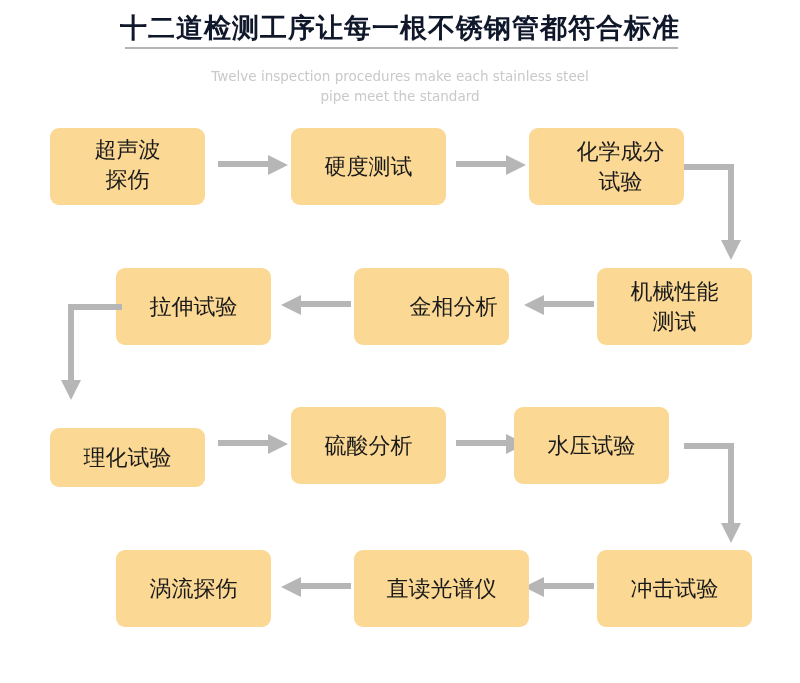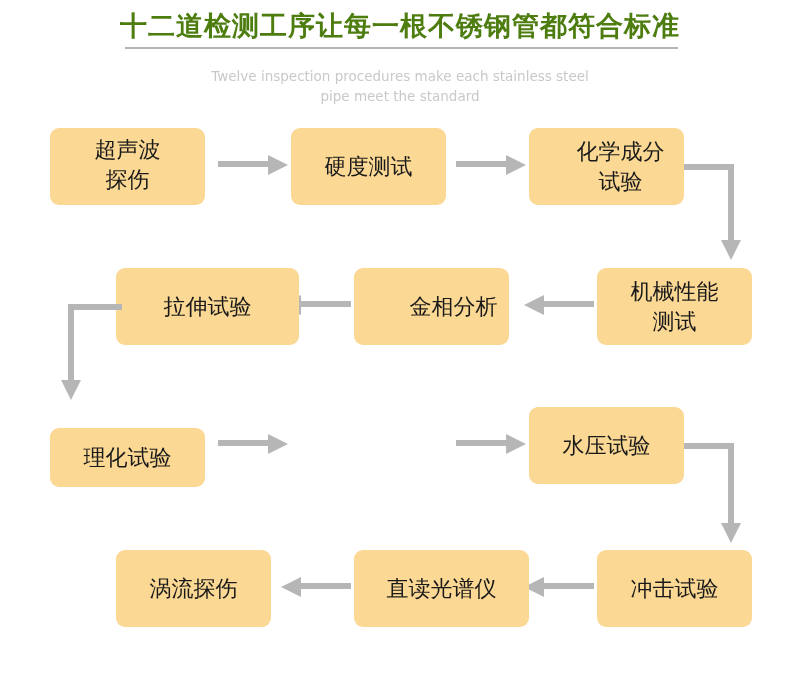--- a/index.html
+++ b/index.html
@@ -22,25 +22,25 @@
   .header {
     position: absolute;
     left: 0;
     top: 0;
     width: 800px;
     text-align: center;
   }
   .title {
     font-size: 27px;
     font-weight: 700;
-    color: #4d7c0f;
+    color: #0f172a;
     letter-spacing: 1px;
     line-height: 46px;
     margin-top: 5px;
-    font-family: Liberation Mono, monospace;
+    font-family: Liberation Sans, sans-serif;
   }
   .title-rule {
     position: absolute;
     left: 125px;
     top: 47px;
     width: 553px;
     height: 2px;
     background: #b4b4b4;
   }
   .subtitle {
@@ -131,47 +131,48 @@
 
   <div class="node" style="left:354px; top:268px; width:155px; height:77px;padding-left:48px;">金相分析</div>
 
   <div class="conn" style="left:276px; top:292px; width:75px; height:26px;">
     <svg width="75" height="26" viewBox="0 0 75 26">
       <path d="M23,12 L75,12" stroke="#b6b6b6" stroke-width="6" fill="none"></path>
       <path d="M25,3 L5,13 L25,23 Z" fill="#b6b6b6"></path>
     </svg>
   </div>
 
-  <div class="node" style="left:116px; top:268px; width:183px; height:77px;">拉伸试验</div>
+  <div class="node" style="left:116px; top:268px; width:155px; height:77px;">拉伸试验</div>
 
   <div class="conn" style="left:60px; top:290px; width:62px; height:116px;">
     <svg width="62" height="116" viewBox="0 0 62 116">
       <path d="M62,17 L11,17 L11,92" stroke="#b6b6b6" stroke-width="6" fill="none"></path>
       <path d="M1,90 L11,110 L21,90 Z" fill="#b6b6b6"></path>
     </svg>
   </div>
 
   <div class="node" style="left:50px; top:428px; width:155px; height:59px;">理化试验</div>
 
   <div class="conn" style="left:218px; top:431px; width:73px; height:26px;">
     <svg width="73" height="26" viewBox="0 0 73 26">
       <path d="M0,12 L52,12" stroke="#b6b6b6" stroke-width="6" fill="none"></path>
       <path d="M50,3 L70,13 L50,23 Z" fill="#b6b6b6"></path>
     </svg>
   </div>
 
+  <div class="node" style="left:291px; top:407px; width:155px; height:77px;">硫酸分析</div>
 
   <div class="conn" style="left:456px; top:431px; width:73px; height:26px;">
     <svg width="73" height="26" viewBox="0 0 73 26">
       <path d="M0,12 L52,12" stroke="#b6b6b6" stroke-width="6" fill="none"></path>
       <path d="M50,3 L70,13 L50,23 Z" fill="#b6b6b6"></path>
     </svg>
   </div>
 
-  <div class="node" style="left:529px; top:407px; width:155px; height:77px;">水压试验</div>
+  <div class="node" style="left:514px; top:407px; width:155px; height:77px;">水压试验</div>
 
   <div class="conn" style="left:684px; top:429px; width:64px; height:120px;">
     <svg width="64" height="120" viewBox="0 0 64 120">
       <path d="M0,17 L47,17 L47,96" stroke="#b6b6b6" stroke-width="6" fill="none"></path>
       <path d="M37,94 L47,114 L57,94 Z" fill="#b6b6b6"></path>
     </svg>
   </div>
 
   <div class="node" style="left:597px; top:550px; width:155px; height:77px;">冲击试验</div>
 

